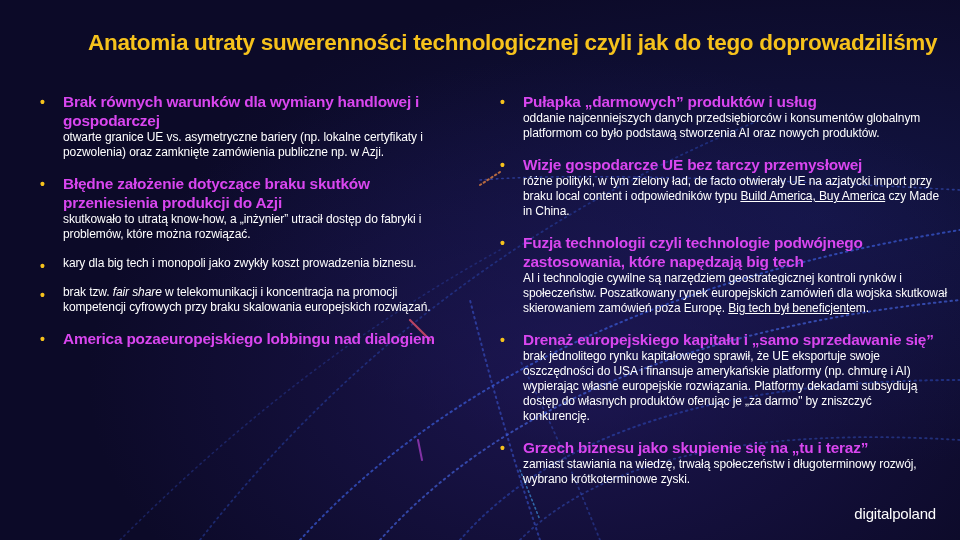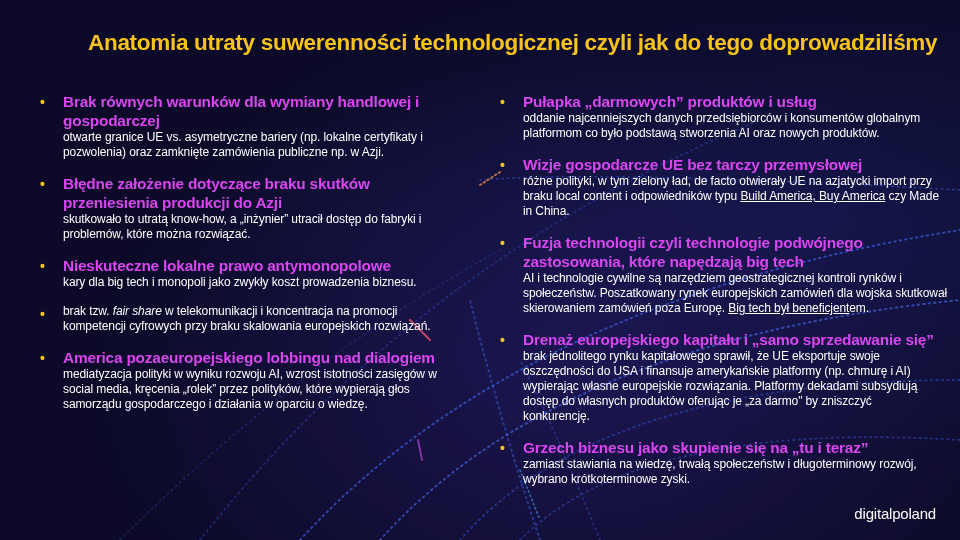--- a/index.html
+++ b/index.html
@@ -77,33 +77,31 @@
     <div class="head" style="width:370px">Brak równych warunków dla wymiany handlowej i gospodarczej</div>
     <div class="desc" style="width:370px">otwarte granice UE vs. asymetryczne bariery (np. lokalne certyfikaty i pozwolenia) oraz zamknięte zamówienia publiczne np. w Azji.</div>
   </div>
   <div class="item">
     <span class="bullet">•</span>
     <div class="head" style="width:330px">Błędne założenie dotyczące braku skutków przeniesienia produkcji do Azji</div>
     <div class="desc" style="width:395px">skutkowało to utratą know-how, a „inżynier” utracił dostęp do fabryki i problemów, które można rozwiązać.</div>
   </div>
   <div class="item">
     <span class="bullet">•</span>
-    <div class="head">Nieskuteczne lokalne prawo antymonopolowe</div>
     <div class="desc">kary dla big tech i monopoli jako zwykły koszt prowadzenia biznesu.</div>
   </div>
   <div class="item">
     <span class="bullet">•</span>
     <div class="desc" style="width:400px">
       <span>brak tzw. </span><em>fair share</em><span> w telekomunikacji i koncentracja na promocji kompetencji cyfrowych przy braku skalowania europejskich rozwiązań.</span>
     </div>
   </div>
   <div class="item">
     <span class="bullet">•</span>
     <div class="head">America pozaeuropejskiego lobbingu nad dialogiem</div>
-    <div class="desc" style="width:380px">mediatyzacja polityki w wyniku rozwoju AI, wzrost istotności zasięgów w social media, kręcenia „rolek” przez polityków, które wypierają głos samorządu gospodarczego i działania w oparciu o wiedzę.</div>
   </div>
 </div>
 
 <div class="col right">
   <div class="item">
     <span class="bullet">•</span>
     <div class="head">Pułapka „darmowych” produktów i usług</div>
     <div class="desc" style="width:415px">oddanie najcenniejszych danych przedsiębiorców i konsumentów globalnym platformom co było podstawą stworzenia AI oraz nowych produktów.</div>
   </div>
   <div class="item">

